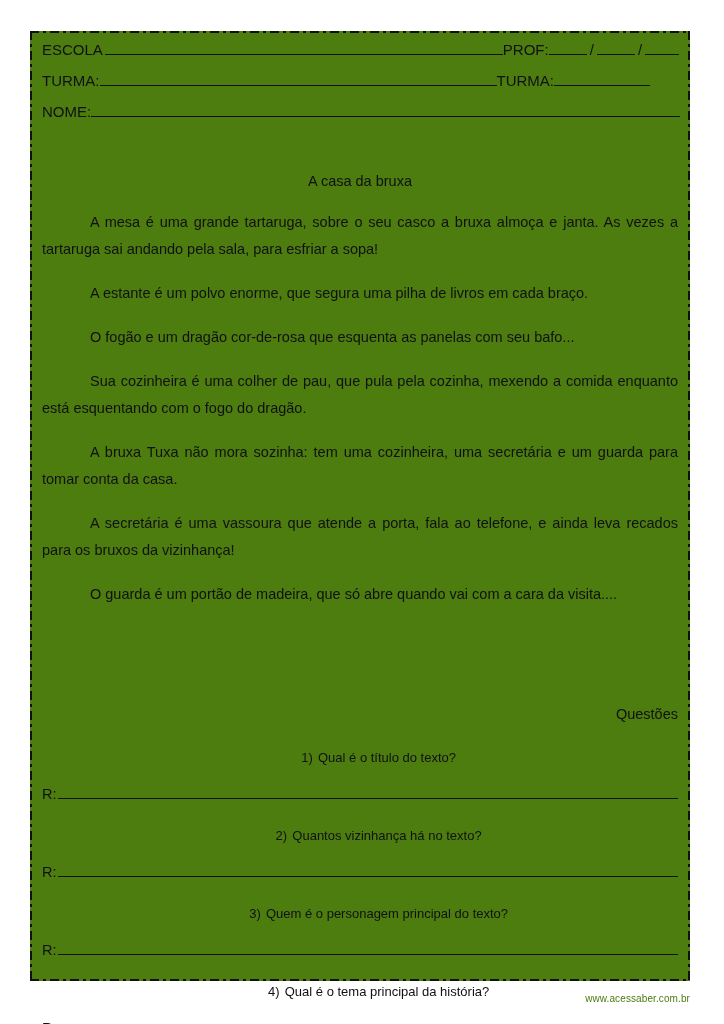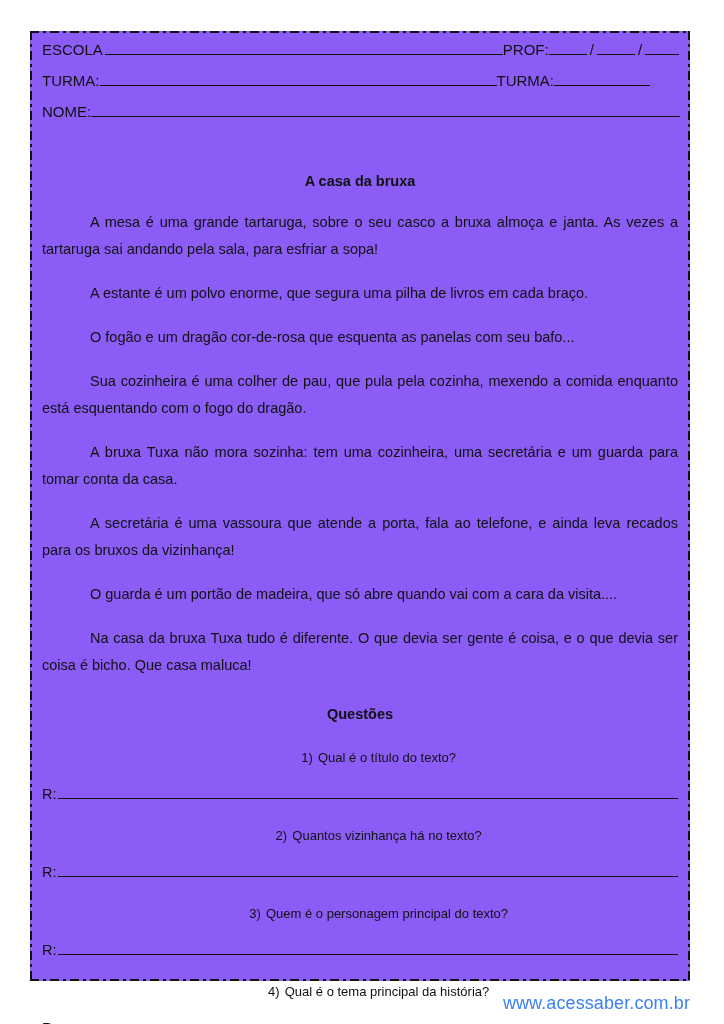--- a/index.html
+++ b/index.html
@@ -18,21 +18,21 @@
   }
 
   
   #worksheet {
     position: absolute;
     left: 30px;
     top: 31px;
     width: 660px;
     height: 950px;
     box-sizing: border-box;
-    background: #8b5cf6;
+    background: #4d7c0f;
   }
   
   .frame-edge {
     position: absolute;
     pointer-events: none;
   }
   .frame-top, .frame-bottom {
     left: 0; right: 0; height: 2px;
     background-image: repeating-linear-gradient(
       to right,
@@ -91,42 +91,42 @@
 
   
   #story {
     position: absolute;
     left: 12px;
     right: 12px;
     top: 142px;
   }
   #story-title {
     text-align: center;
-    font-weight: bold;
+    font-weight: normal;
     font-size: 14.5px;
     margin: 0 0 20px 0;
   }
   .para {
     font-size: 14.5px;
     line-height: 27px;
     text-align: justify;
     text-indent: 48px;
     margin: 0 0 17px 0;
   }
 
   
   #questions {
     position: absolute;
     left: 12px;
     right: 12px;
     top: 675px;
   }
   #questions-title {
-    text-align: center;
-    font-weight: bold;
+    text-align: right;
+    font-weight: normal;
     font-size: 14.5px;
     margin: 0 0 26px 0;
   }
   .q-block { margin-bottom: 24px; }
   .q-text {
     font-size: 13px;
     line-height: 20px;
     margin: 0 0 18px 0;
     padding-left: 32px;
     text-align: center;
@@ -143,22 +143,22 @@
     border-bottom: 1px solid #111;
     height: 11px;
     margin-left: 1px;
   }
 
   
   #footer {
     position: absolute;
     right: 34px;
     top: 993px;
-    font-size: 18px;
-    color: #3b82f6;
+    font-size: 10px;
+    color: #4d7c0f;
     letter-spacing: 0.1px;
   }
 </style>
 </head>
 <body>
 
 <div id="worksheet">
   <div class="frame-edge frame-top"></div>
   <div class="frame-edge frame-bottom"></div>
   <div class="frame-edge frame-left"></div>
@@ -194,21 +194,20 @@
   <div id="story">
     <div id="story-title">A casa da bruxa</div>
 
     <p class="para">A mesa é uma grande tartaruga, sobre o seu casco a bruxa almoça e janta. As vezes a tartaruga sai andando pela sala, para esfriar a sopa!</p>
     <p class="para">A estante é um polvo enorme, que segura uma pilha de livros em cada braço.</p>
     <p class="para">O fogão e um dragão cor-de-rosa que esquenta as panelas com seu bafo...</p>
     <p class="para">Sua cozinheira é uma colher de pau, que pula pela cozinha, mexendo a comida enquanto está esquentando com o fogo do dragão.</p>
     <p class="para">A bruxa Tuxa não mora sozinha: tem uma cozinheira, uma secretária e um guarda para tomar conta da casa.</p>
     <p class="para">A secretária é uma vassoura que atende a porta, fala ao telefone, e ainda leva recados para os bruxos da vizinhança!</p>
     <p class="para">O guarda é um portão de madeira, que só abre quando vai com a cara da visita....</p>
-    <p class="para">Na casa da bruxa Tuxa tudo é diferente. O que devia ser gente é coisa, e o que devia ser coisa é bicho. Que casa maluca!</p>
   </div>
 
   <div id="questions">
     <div id="questions-title">Questões</div>
 
     <div class="q-block">
       <p class="q-text">
         <span class="q-num">1)</span><span>Qual é o título do texto?</span>
       </p>
       <div class="answer-row">

